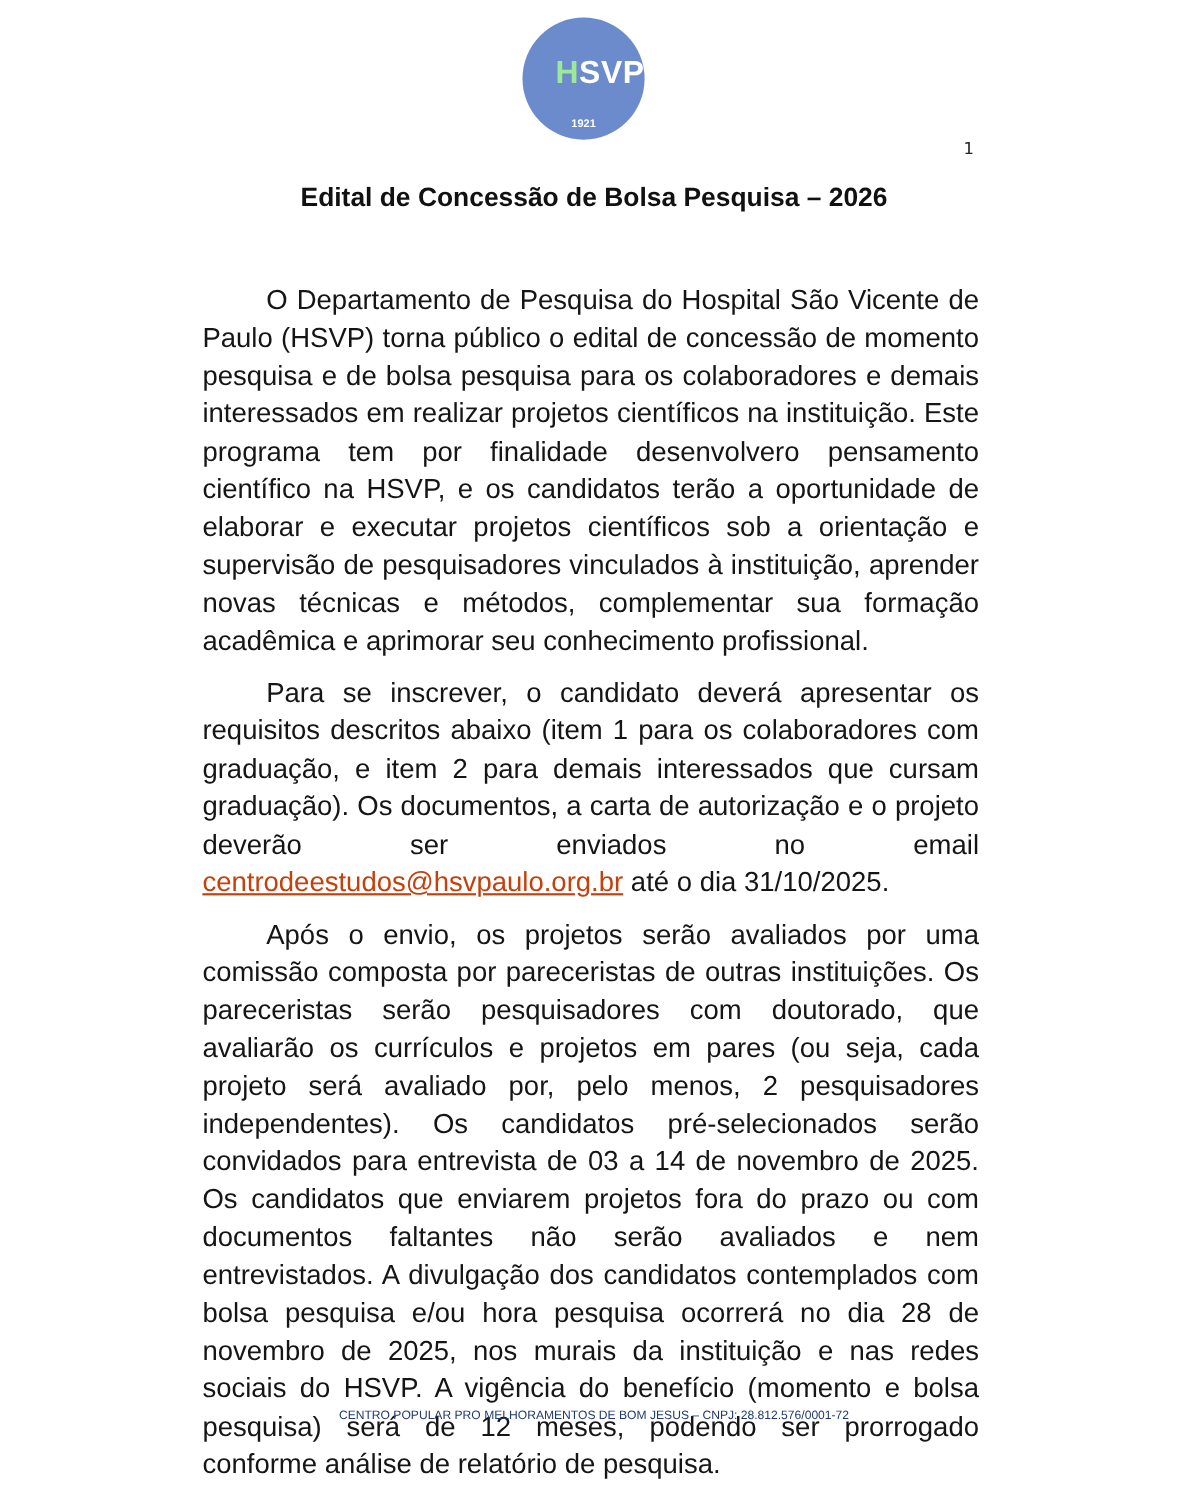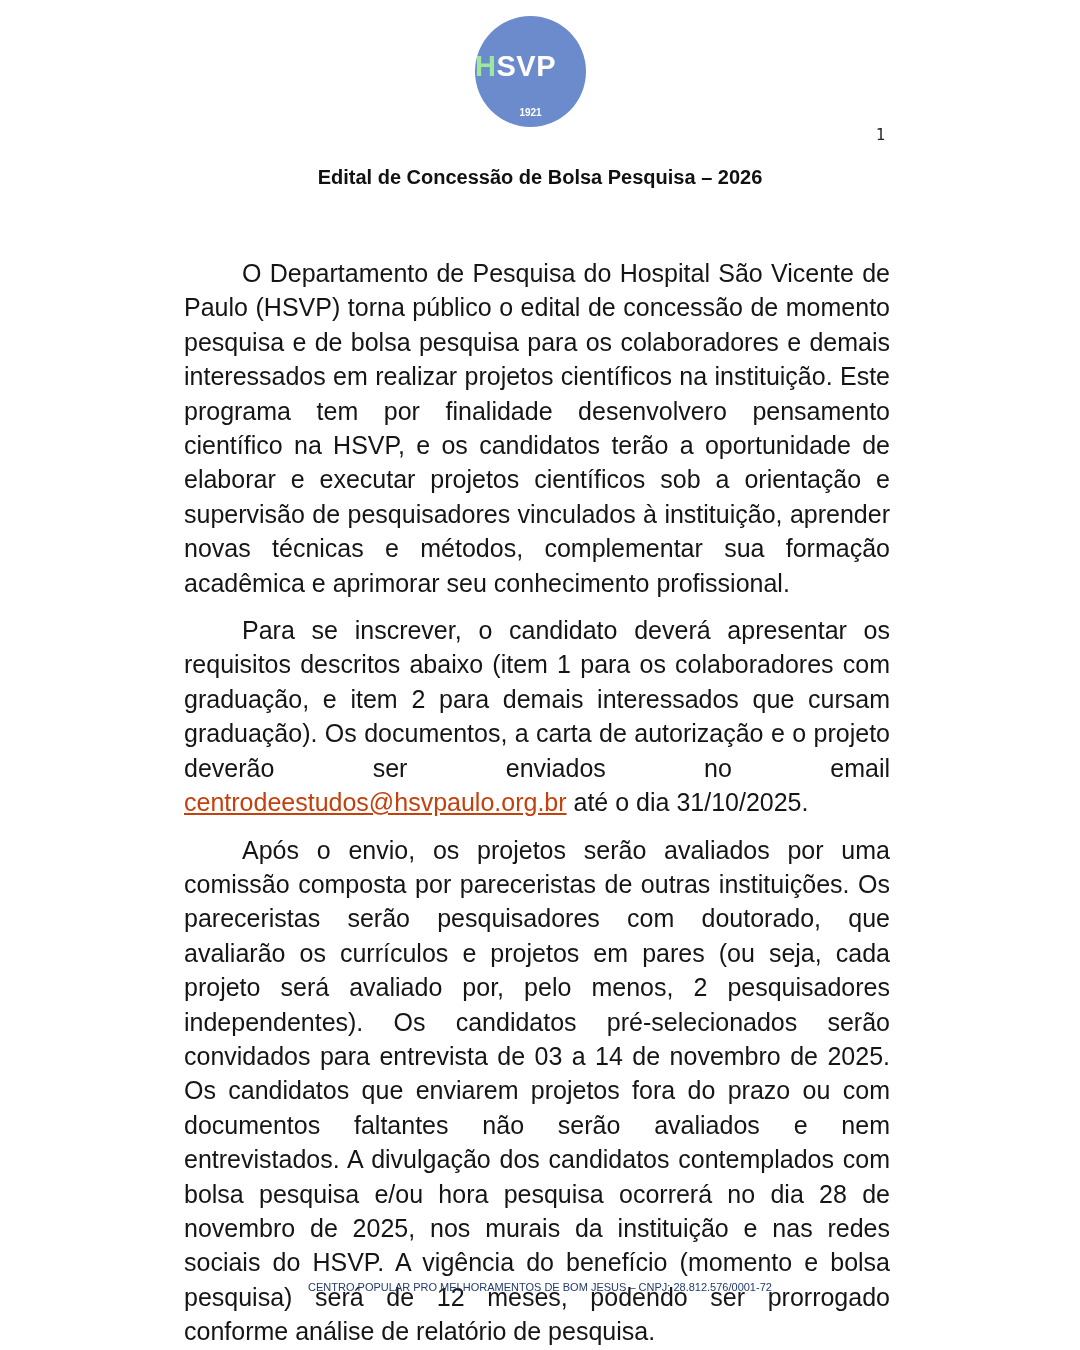--- a/index.html
+++ b/index.html
@@ -1,29 +1,29 @@
 <!DOCTYPE html>
 <html><head>
 <meta charset="utf-8">
 <style>
   html, body { margin: 0; padding: 0; background: #ffffff; }
   body { width: 1080px; height: 1350px; position: relative; overflow: hidden;
          font-family: "Liberation Sans", sans-serif; color: #111111; }
   .logo { position: absolute; left: 475px; top: 16px; width: 111px; height: 111px;
           border-radius: 50%; background: #6b8bcc; }
-  .logo-word { position: absolute; left: 0; right: 0; top: 36px; text-align: left;
+  .logo-word { position: absolute; left: 0; right: 0; top: 36px; text-align: right;
                font-family: "Liberation Sans", sans-serif; font-weight: bold; font-size: 29px;
                letter-spacing: 0.5px; color: #ffffff; line-height: 1; }
   .logo-h { color: #9ee89a; }
   .logo-year { position: absolute; left: 0; right: 0; top: 91px; text-align: center;
                font-weight: bold; font-size: 10px; color: #ffffff; }
   .page-number { position: absolute; left: 876px; top: 126px; font-family: "DejaVu Sans", sans-serif;
                  font-size: 15px; color: #222; }
   .title { position: absolute; left: 0; right: 0; top: 166px; text-align: center;
-           font-weight: bold; font-size: 20px; color: #111; }
+           font-weight: bold; font-size: 24px; color: #111; }
   .body { position: absolute; left: 184px; width: 706px; top: 256px; }
   .para { font-size: 25px; line-height: 34.4px; text-align: justify; margin: 0 0 13px 0;
           text-indent: 58px; color: #151515; }
   .email-link { color: #c2410c; text-decoration: underline; }
   .bold { font-weight: normal; margin-top: 30px; }
   .footer { position: absolute; left: 0; right: 0; top: 1275px; text-align: center;
             color: #1f3a6e; font-size: 11px; }
   .footer div { line-height: 24px; }
 </style>
 </head>

